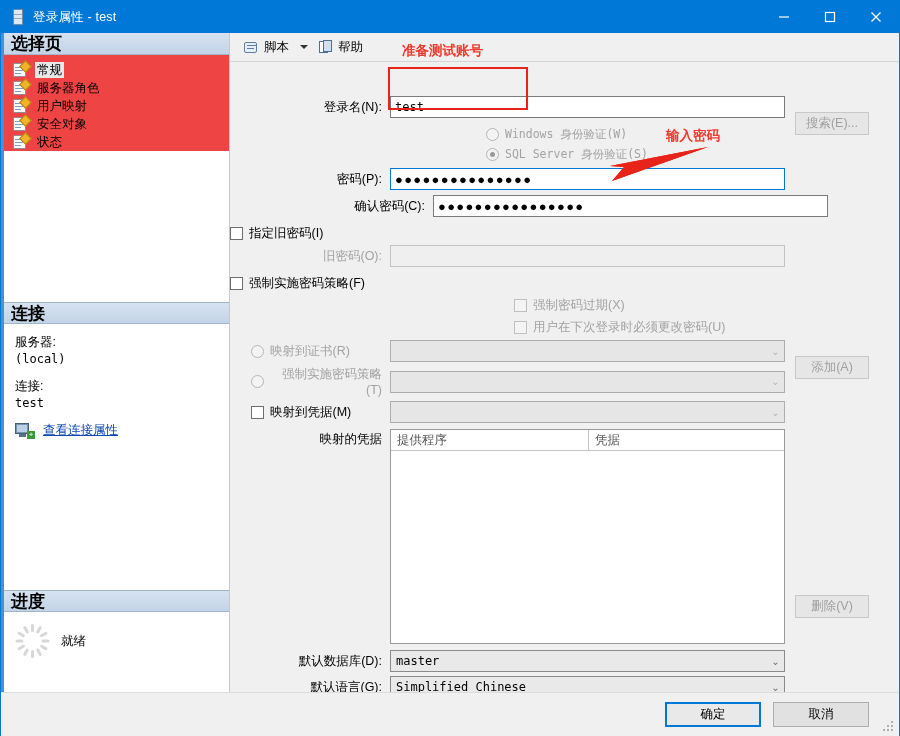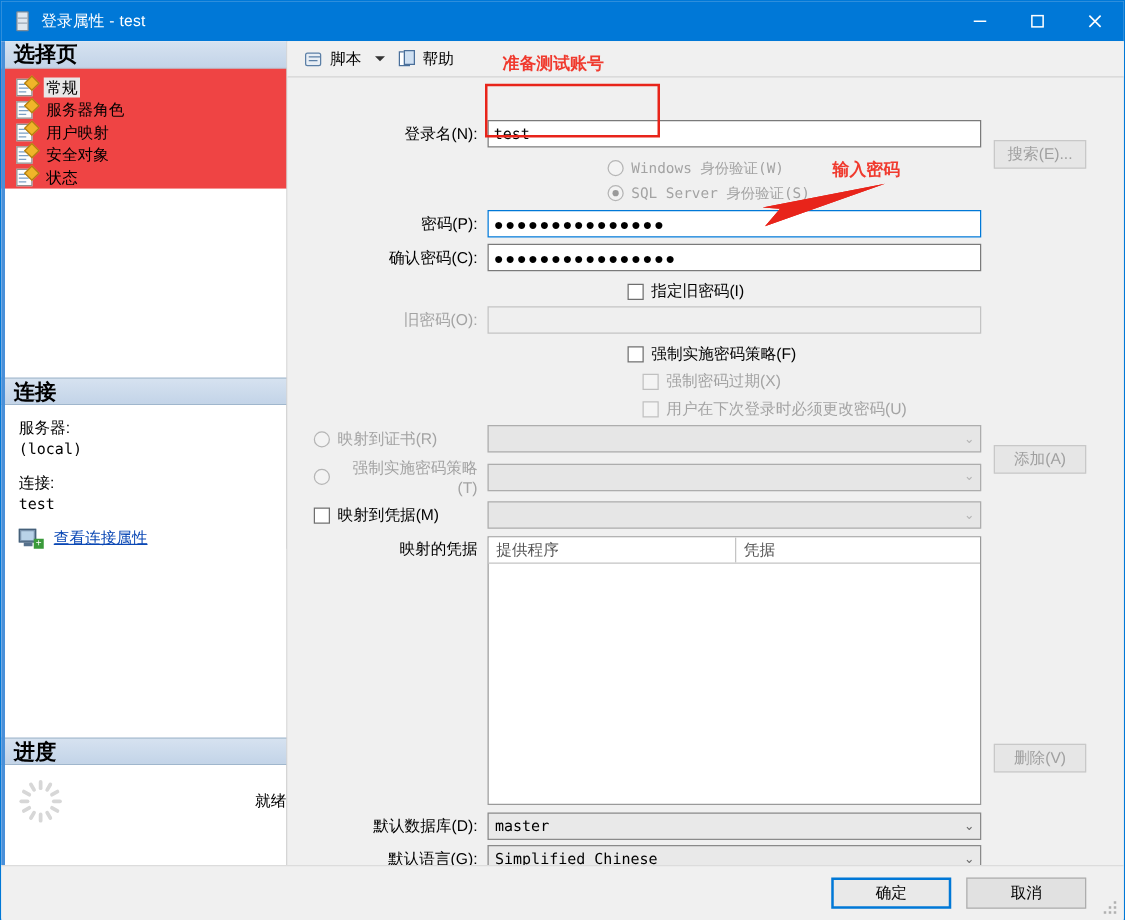--- a/index.html
+++ b/index.html
@@ -51,21 +51,21 @@
   .conn-link-row{display:flex;align-items:center;margin-top:8px;}
   .conn-ico{width:20px;height:16px;position:relative;margin-right:8px;flex:0 0 20px;}
   .conn-ico .mon{position:absolute;left:0;top:0;width:14px;height:11px;background:#7a93ad;border:1px solid #4d6party;border:1px solid #46607a;box-sizing:border-box;}
   .conn-ico .scr{position:absolute;left:2px;top:2px;width:10px;height:7px;background:#b9d2e8;}
   .conn-ico .std{position:absolute;left:4px;top:11px;width:7px;height:3px;background:#5b7governance;background:#56718c;}
   .conn-ico .plus{position:absolute;right:0;bottom:0;width:8px;height:8px;background:#3a9a3a;color:#fff;font-size:8px;line-height:8px;text-align:center;}
   .conn-link{color:#0b48b5;text-decoration:underline;font-size:12.5px;cursor:pointer;}
 
   .spacer{flex:1 1 auto;background:#fff;}
 
-  .prog-body{padding:12px 0 0 14px;display:flex;align-items:flex-start;height:80px;box-sizing:border-box;justify-content:space-between;}
+  .prog-body{padding:12px 0 0 14px;display:flex;align-items:flex-start;height:80px;box-sizing:border-box;}
   .spinner{width:34px;height:34px;margin-right:12px;position:relative;flex:0 0 34px;}
   .spinner i{position:absolute;left:15.5px;top:0;width:3px;height:8px;background:#d7d7d7;border-radius:2px;transform-origin:1.5px 17px;}
   .prog-text{font-size:12.5px;padding-top:9px;}
 
   
   .rightpane{flex:1;background:#f0f0f0;position:relative;}
   .toolbar{height:28px;display:flex;align-items:center;padding-left:8px;border-bottom:1px solid #d4d4d4;background:#f0f0f0;}
   .tb-item{display:flex;align-items:center;height:22px;padding:0 5px;cursor:default;}
   .tb-label{font-size:12.5px;margin-left:4px;}
   .scroll-ico{width:17px;height:15px;position:relative;}
@@ -91,21 +91,21 @@
     display:flex;align-items:center;padding:0 4px;letter-spacing:1.3px;font-size:13px;line-height:1;overflow:hidden;
   }
   .dots.focus{border:1px solid #0078d7;}
   .btn{
     height:23px;min-width:74px;background:#e1e1e1;border:1px solid #adadad;font-size:12.5px;
     font-family:"Liberation Sans",sans-serif;color:#000;cursor:default;box-sizing:border-box;
   }
   .btn:disabled,.btn.dis{color:#a0a0a0;background:#e6e6e6;border:1px solid #c8c8c8;}
   .side-btn{position:absolute;width:74px;}
 
-  .chk-row{display:flex;align-items:center;height:20px;margin-bottom:2px;padding-left:272px;}
+  .chk-row{display:flex;align-items:center;height:20px;margin-bottom:2px;}
   .chk-row.sub{padding-left:284px;}
   .chk{width:13px;height:13px;border:1px solid #6e6e6e;background:#fff;box-sizing:border-box;margin-right:6px;flex:0 0 13px;}
   .chk.dis{border:1px solid #c0c0c0;background:#f4f4f4;}
   .chk-lbl{font-size:12.5px;}
   .dis-txt{color:#a3a3a3;}
 
   .radio-row{display:flex;align-items:center;height:20px;padding-left:256px;}
   .radio{width:13px;height:13px;border-radius:50%;border:1px solid #b5b5b5;background:#f3f3f3;box-sizing:border-box;margin-right:6px;position:relative;flex:0 0 13px;}
   .radio.sel::after{content:"";position:absolute;left:3px;top:3px;width:5px;height:5px;border-radius:50%;background:#9a9a9a;}
 
@@ -307,21 +307,21 @@
           <span class="radio sel"></span>
           <span class="chk-lbl dis-txt" style="font-family:'DejaVu Sans Mono',monospace;font-size:11.5px;">SQL Server 身份验证(S)</span>
         </div>
 
         <div class="row" style="margin-bottom:5px;">
           <div class="lab">密码(P):</div>
           <div class="ctl">
             <div class="dots focus">●●●●●●●●●●●●●●●</div>
           </div>
         </div>
-        <div class="row" style="margin-bottom:6px;">
+        <div class="row" style="margin-bottom:6px;padding-left:43px;">
           <div class="lab">确认密码(C):</div>
           <div class="ctl">
             <div class="dots">●●●●●●●●●●●●●●●●</div>
           </div>
         </div>
 
         <div class="chk-row">
           <span class="chk"></span>
           <span class="chk-lbl">指定旧密码(I)</span>
         </div>

